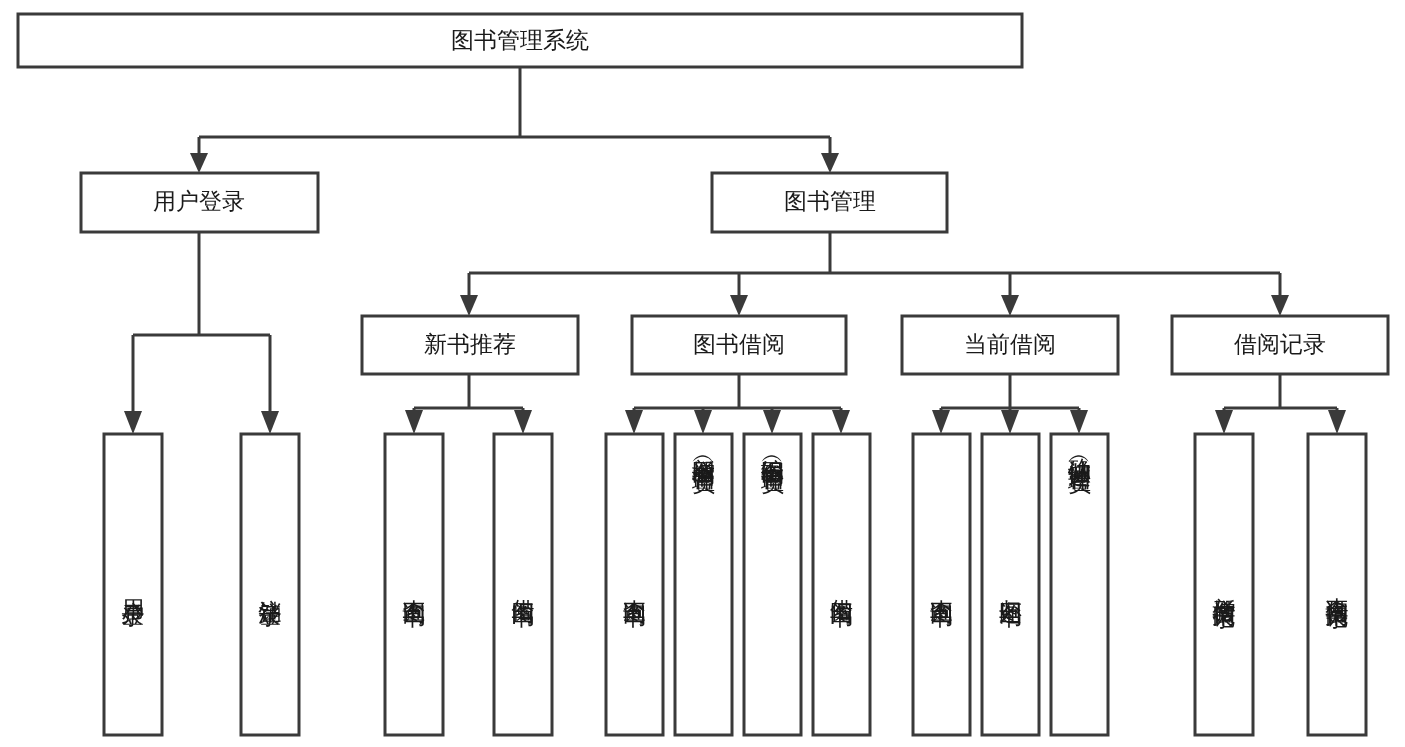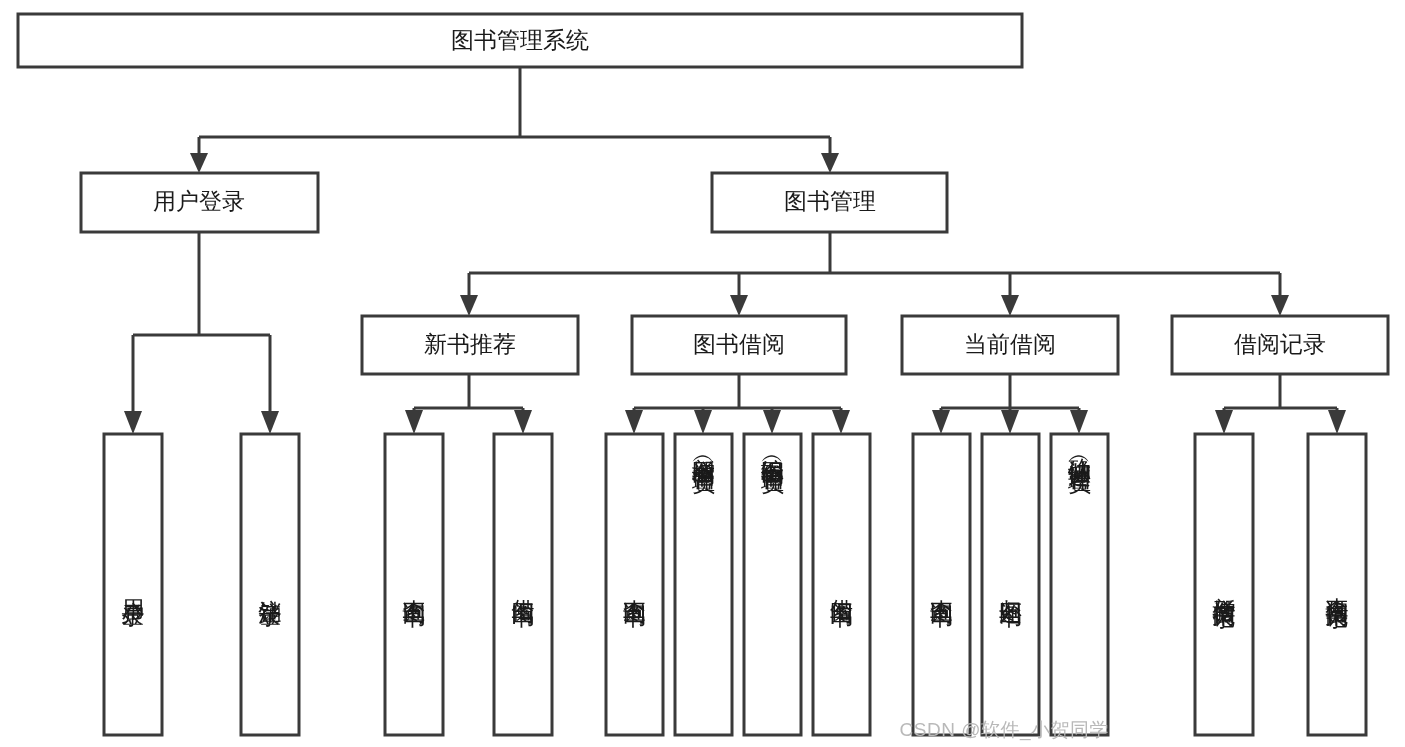--- a/index.html
+++ b/index.html
@@ -225,14 +225,13 @@
     <span class="node-label-v">确认归还（管理员）</span>
   </div>
 
   <div class="vlabel-wrap mid" style="left:1195px; top:434px; width:58px; height:301px;">
     <span class="node-label-v">新增借阅记录</span>
   </div>
   <div class="vlabel-wrap mid" style="left:1308px; top:434px; width:58px; height:301px;">
     <span class="node-label-v">查询借阅记录</span>
   </div>
 
-  <div class="watermark">CSDN @软件_小贺同学</div>
 </div>
 
 </body></html>

